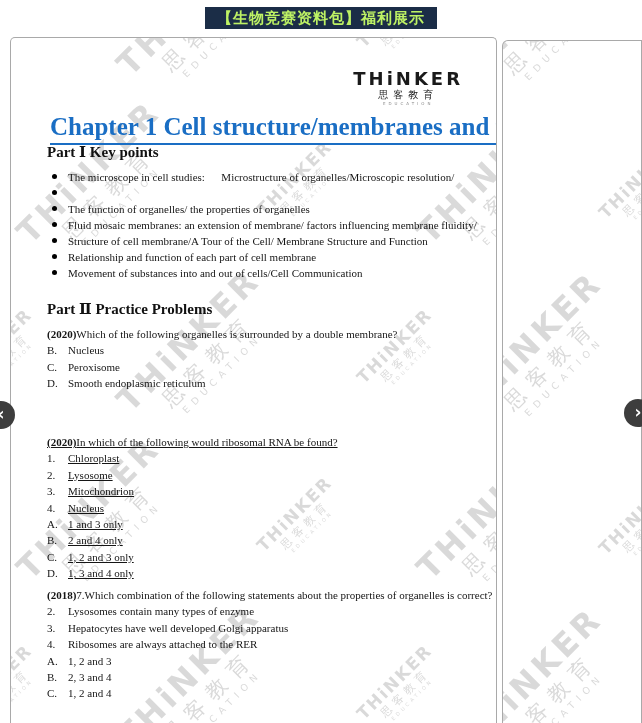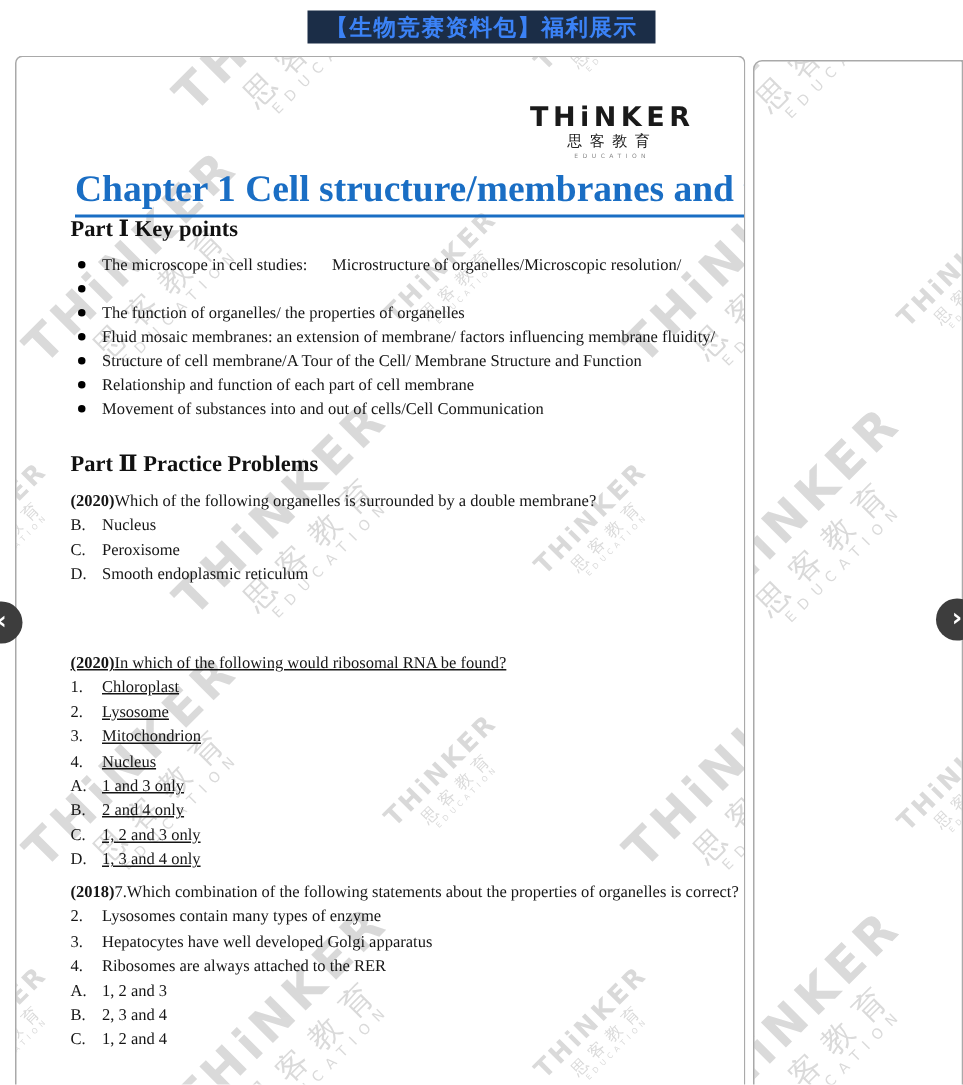--- a/index.html
+++ b/index.html
@@ -11,21 +11,21 @@
   body{
     width:642px;height:723px;position:relative;overflow:hidden;
     background:#ffffff;
     font-family:"Liberation Serif","DejaVu Serif",serif;
     color:#151515;
   }
   
   .banner-bar{position:absolute;top:0;left:0;width:642px;height:37px;background:#fff;}
   .banner-box{
     position:absolute;top:7px;left:50%;transform:translateX(-50%);
-    background:var(--banner_bg);color:#3b82f6;
+    background:var(--banner_bg);color:#bef264;
     font-family:"DejaVu Sans","Liberation Sans",sans-serif;
     font-weight:bold;font-size:15px;line-height:22px;
     padding:0 12px;letter-spacing:1px;white-space:nowrap;
   }
   
   .page{
     position:absolute;left:10px;top:37px;width:487px;height:690px;
     background:#fff;border:1px solid #a9a9a9;border-bottom:none;
     border-radius:5px 5px 0 0;overflow:hidden;
   }

